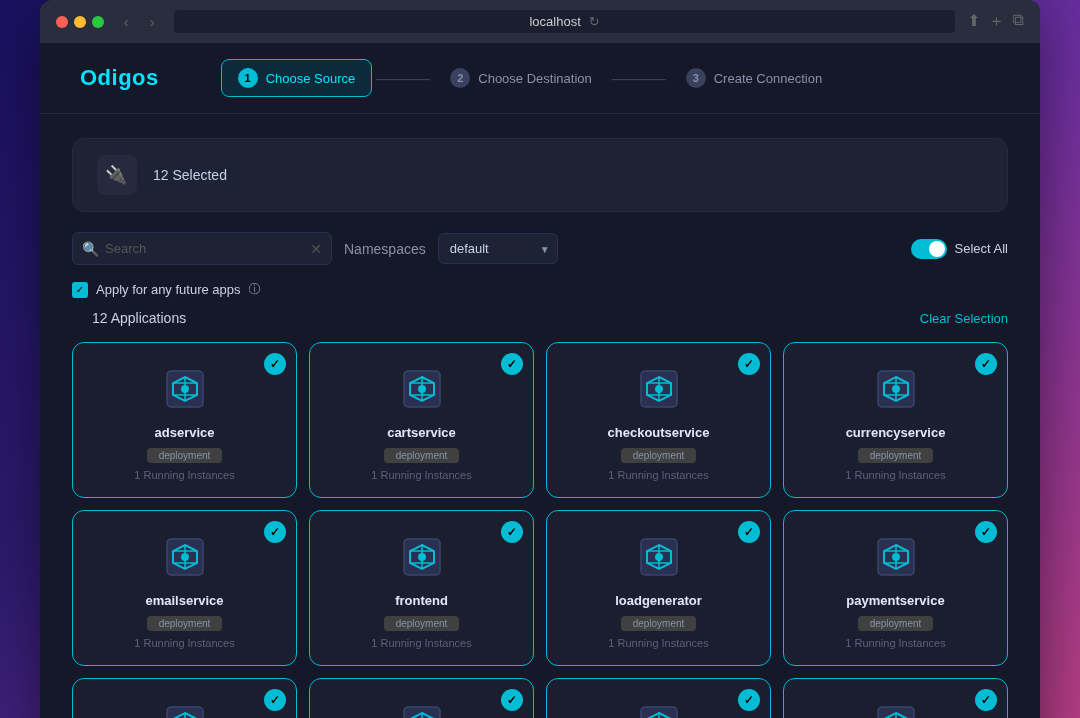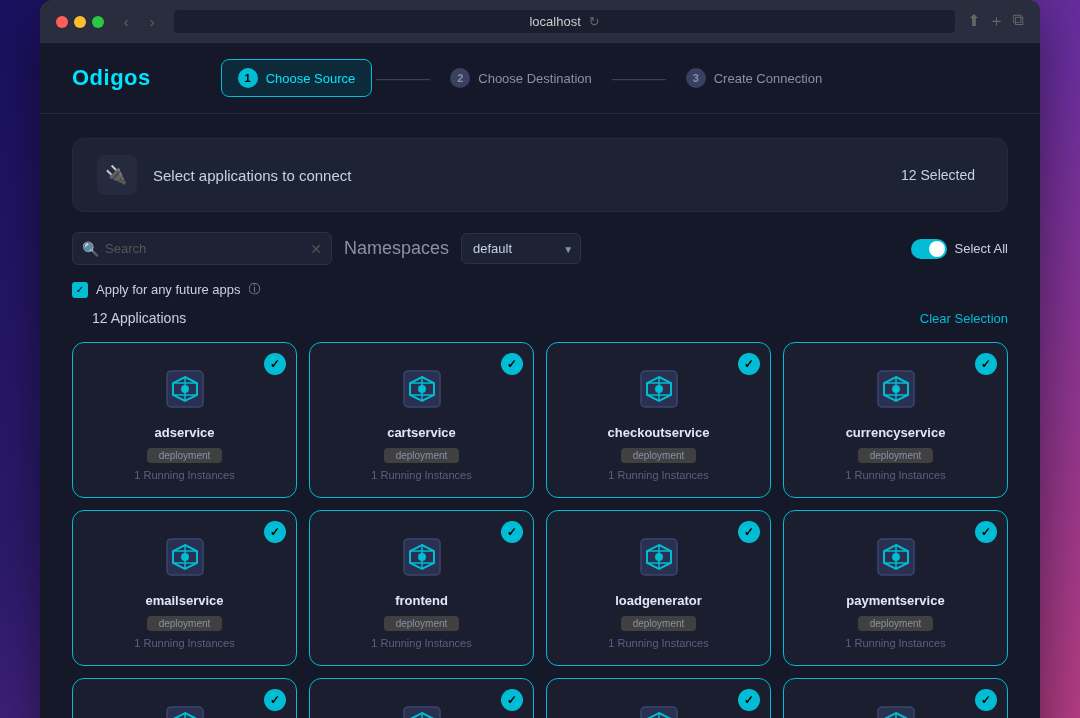--- a/index.html
+++ b/index.html
@@ -76,21 +76,21 @@
 
     .browser-actions {
       display: flex;
       gap: 8px;
       color: #666;
       font-size: 16px;
     }
 
     .app-header {
       background: #151828;
-      padding: 16px 32px;
+      padding: 16px 40px;
       display: flex;
       align-items: center;
       justify-content: space-between;
       border-bottom: 1px solid #252a3e;
     }
 
     .logo {
       color: #00e5ff;
       font-size: 22px;
       font-weight: 700;
@@ -240,21 +240,21 @@
     .search-clear {
       position: absolute;
       right: 10px;
       color: #555;
       cursor: pointer;
       font-size: 14px;
     }
 
     .namespace-label {
       color: #8890a8;
-      font-size: 18px;
+      font-size: 14px;
     }
 
     .namespace-select {
       background: #1e2235;
       border: 1px solid #2a3050;
       border-radius: 6px;
       padding: 7px 28px 7px 11px;
       color: #c8d0e8;
       font-size: 13px;
       outline: none;
@@ -480,21 +480,20 @@
       </div>
     </div>
 
     <div style="width:100px;"></div>
   </div>
 
   <div class="main-content">
 
     <div class="selection-bar">
       <div class="selection-icon">🔌</div>
-      <div class="selection-label">Select applications to connect</div>
       <span class="selected-count">12 Selected</span>
     </div>
 
     <div class="controls-row">
       <div class="search-box">
         <span class="search-icon-inner">🔍</span>
         <input class="search-input" type="text" placeholder="Search" style="">
         <span class="search-clear">✕</span>
       </div>
       <span class="namespace-label">Namespaces</span>

